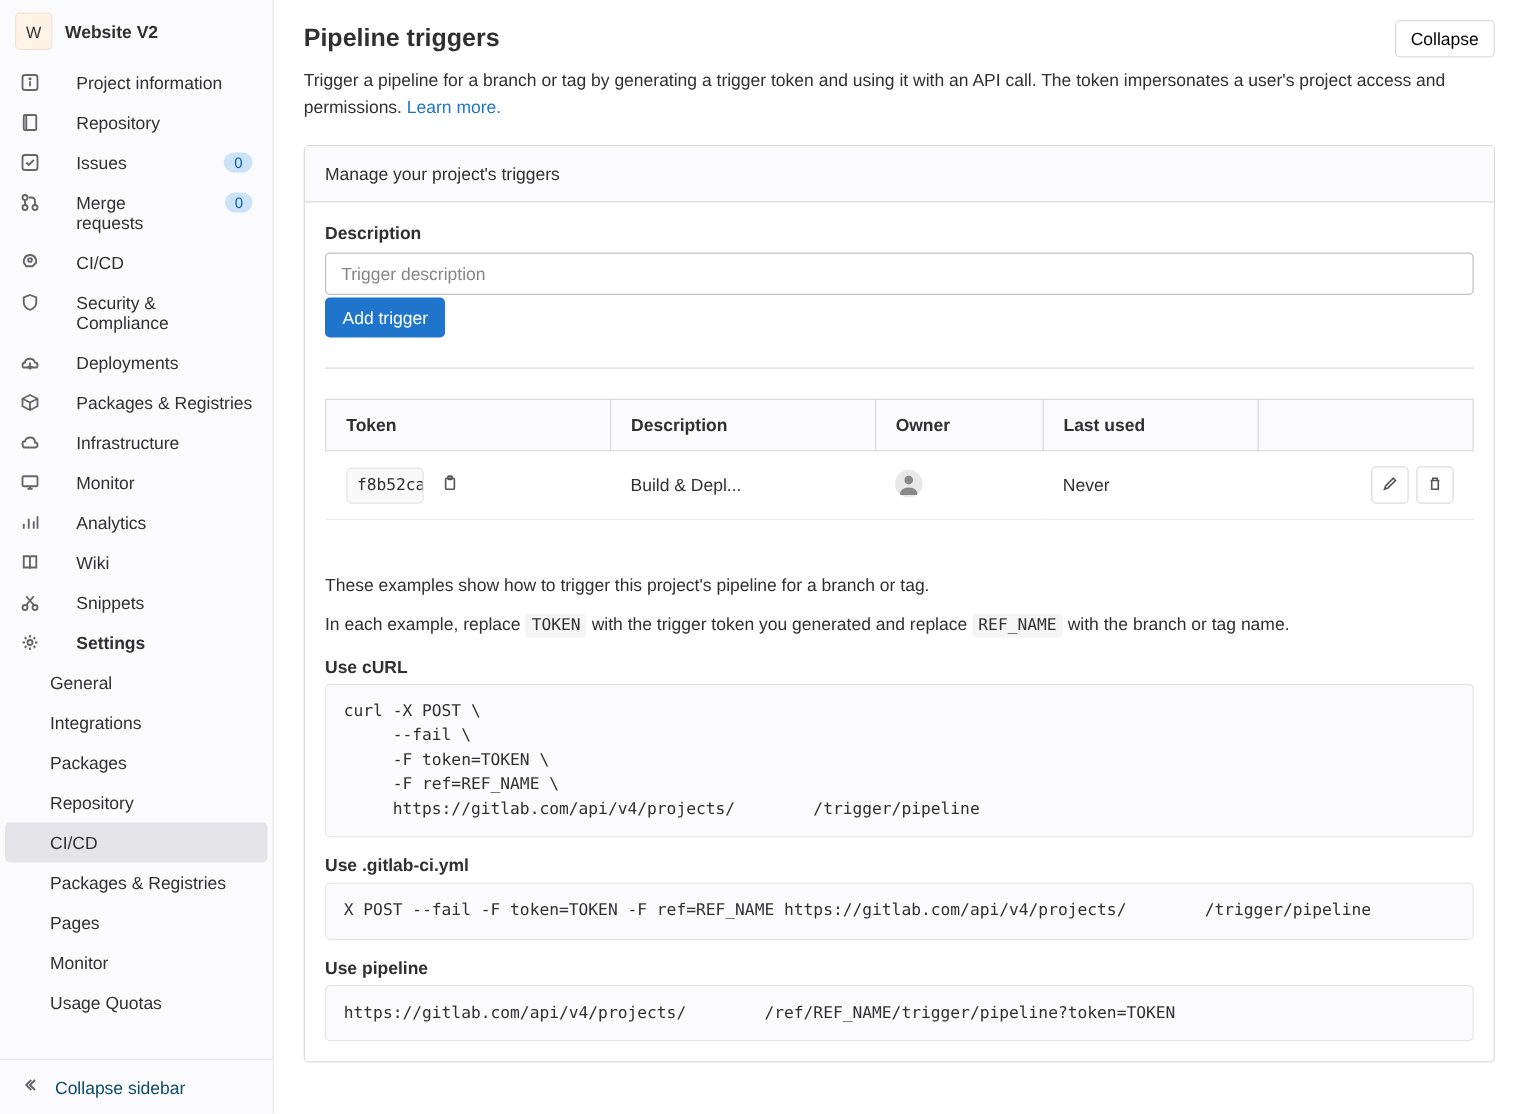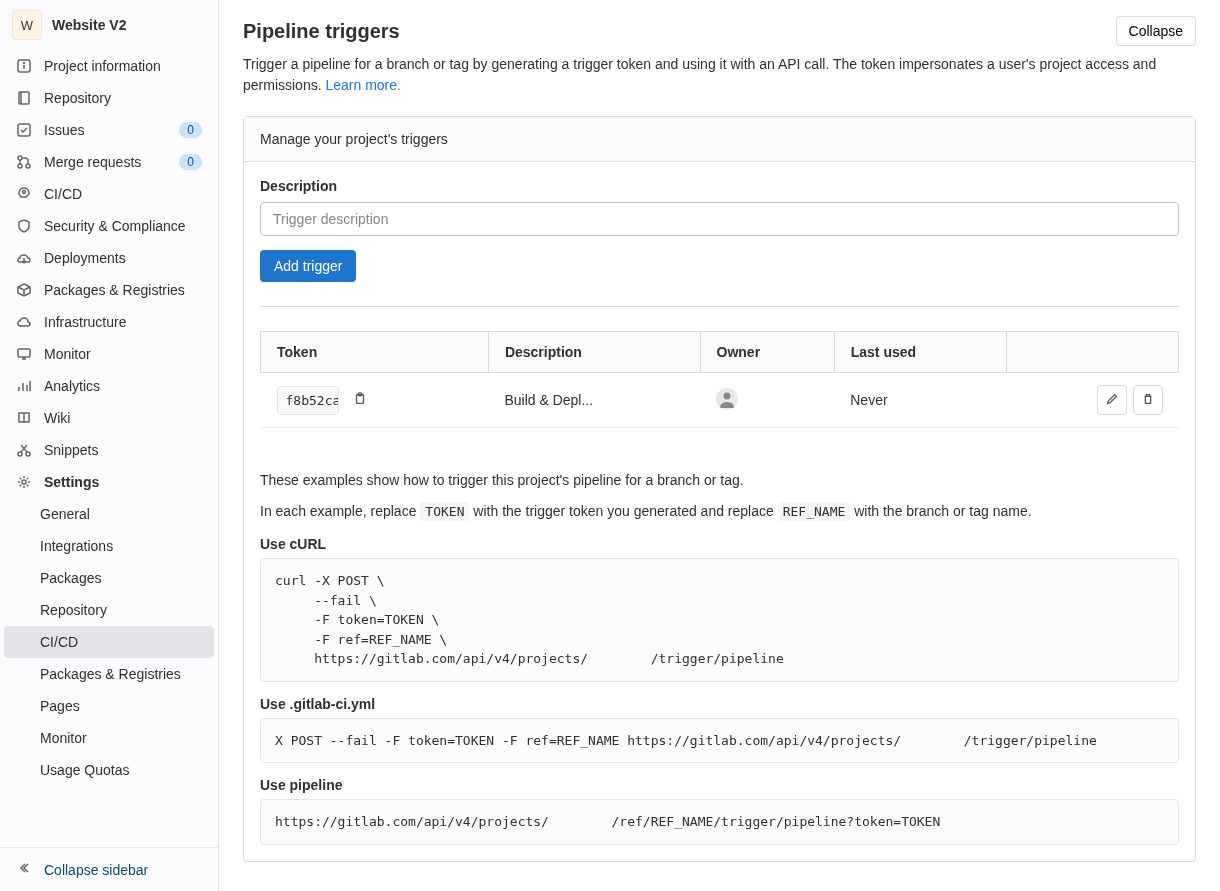--- a/index.html
+++ b/index.html
@@ -3,21 +3,21 @@
 <meta charset="utf-8">
 <style>
 * { box-sizing: border-box; margin: 0; padding: 0; }
 body { font-family: -apple-system, BlinkMacSystemFont, "Segoe UI", Helvetica, Arial, sans-serif; font-size: 14px; color: #303030; background: #fff; }
 .layout { display: flex; height: 891px; width: 1220px; overflow: hidden; }
 .sidebar { width: 219px; background: #fbfafd; border-right: 1px solid #e5e5e5; display: flex; flex-direction: column; position: relative; }
 .sidebar-header { display: flex; align-items: center; gap: 10px; padding: 10px 12px; }
 .project-avatar { width: 30px; height: 30px; background: #fef3e5; border: 1px solid rgba(0,0,0,0.06); border-radius: 4px; display: flex; align-items: center; justify-content: center; font-size: 13px; color: #333; font-weight: 500; }
 .project-name { font-weight: 600; font-size: 14px; }
 .nav { flex: 1; overflow-y: auto; padding-bottom: 44px; }
-.nav-item { display: flex; align-items: center; gap: 12px; padding: 8px 16px; color: #303030; cursor: pointer; font-size: 14px; }
+.nav-item { display: flex; align-items: flex-start; gap: 29px; padding: 8px 16px; color: #303030; cursor: pointer; font-size: 14px; }
 .nav-item.active-bold { font-weight: 700; }
 .nav-item .icon { width: 16px; height: 16px; flex-shrink: 0; display: inline-flex; align-items: center; justify-content: center; }
 .nav-item .icon svg { width: 16px; height: 16px; fill: none; stroke: #666; stroke-width: 1.5; }
 .badge { margin-left: auto; background: #cbe2f9; color: #0b5cad; border-radius: 10px; padding: 1px 8px; font-size: 12px; min-width: 20px; text-align: center; }
 .sub-nav { padding-left: 0; }
 .sub-nav .nav-item { padding-left: 40px; }
 .sub-nav .nav-item.active { background: #e4e4e8; font-weight: 400; border-radius: 4px; margin: 0 4px; padding-left: 36px; }
 .sidebar-footer { position: absolute; bottom: 0; left: 0; right: 0; border-top: 1px solid #e5e5e5; background: #fbfafd; }
 .collapse-btn { display: flex; align-items: center; gap: 12px; padding: 12px 16px; cursor: pointer; width: 100%; border: none; background: none; font-size: 14px; color: #0c4a6e; }
 .collapse-btn .icon svg { width: 16px; height: 16px; fill: none; stroke: #666; stroke-width: 1.5; }
@@ -25,21 +25,21 @@
 .main { flex: 1; padding: 16px 24px; overflow-y: auto; }
 .section-header { display: flex; align-items: center; justify-content: space-between; margin-bottom: 8px; }
 .section-title { font-size: 20px; font-weight: 600; }
 .collapse-section { background: #fff; border: 1px solid #dbdbdb; border-radius: 4px; padding: 6px 12px; font-size: 14px; cursor: pointer; }
 .section-desc { font-size: 14px; color: #303030; margin-bottom: 20px; line-height: 1.5; }
 .section-desc a { color: #1f75cb; text-decoration: none; }
 .panel { border: 1px solid #dbdbdb; border-radius: 4px; }
 .panel-header { padding: 14px 16px; border-bottom: 1px solid #dbdbdb; font-size: 14px; background: #fbfafd; }
 .panel-body { padding: 16px; }
 .form-label { font-weight: 600; font-size: 14px; display: block; margin-bottom: 8px; }
-.form-input { width: 100%; border: 1px solid #c1c1c1; border-radius: 4px; padding: 8px 12px; font-size: 14px; margin-bottom: 14px; }
+.form-input { width: 100%; border: 1px solid #c1c1c1; border-radius: 4px; padding: 8px 12px; font-size: 14px; margin-bottom: 2px; }
 .form-input::placeholder { color: #868686; }
 .btn-primary { background: #1f75cb; color: #fff; border: none; border-radius: 4px; padding: 8px 14px; font-size: 14px; cursor: pointer; }
 .table-wrap { margin-top: 24px; border-top: 1px solid #dbdbdb; padding-top: 0; }
 table { width: 100%; border-collapse: collapse; margin-top: 24px; }
 thead th { text-align: left; background: #fbfafd; border: 1px solid #dbdbdb; padding: 12px 16px; font-weight: 600; font-size: 14px; }
 tbody td { padding: 12px 16px; border-bottom: 1px solid #ececec; font-size: 14px; vertical-align: middle; }
 .token-cell { display: flex; align-items: center; gap: 6px; }
 .token-val { background: #f9f9f9; border: 1px solid #e5e5e5; border-radius: 4px; padding: 6px 8px; font-family: monospace; font-size: 13px; width: 62px; overflow: hidden; white-space: nowrap; }
 .copy-btn, .icon-btn { border: 1px solid #dbdbdb; background: #fff; border-radius: 4px; width: 30px; height: 30px; display: inline-flex; align-items: center; justify-content: center; cursor: pointer; }
 .copy-btn svg, .icon-btn svg { width: 14px; height: 14px; fill: none; stroke: #555; stroke-width: 1.5; }

